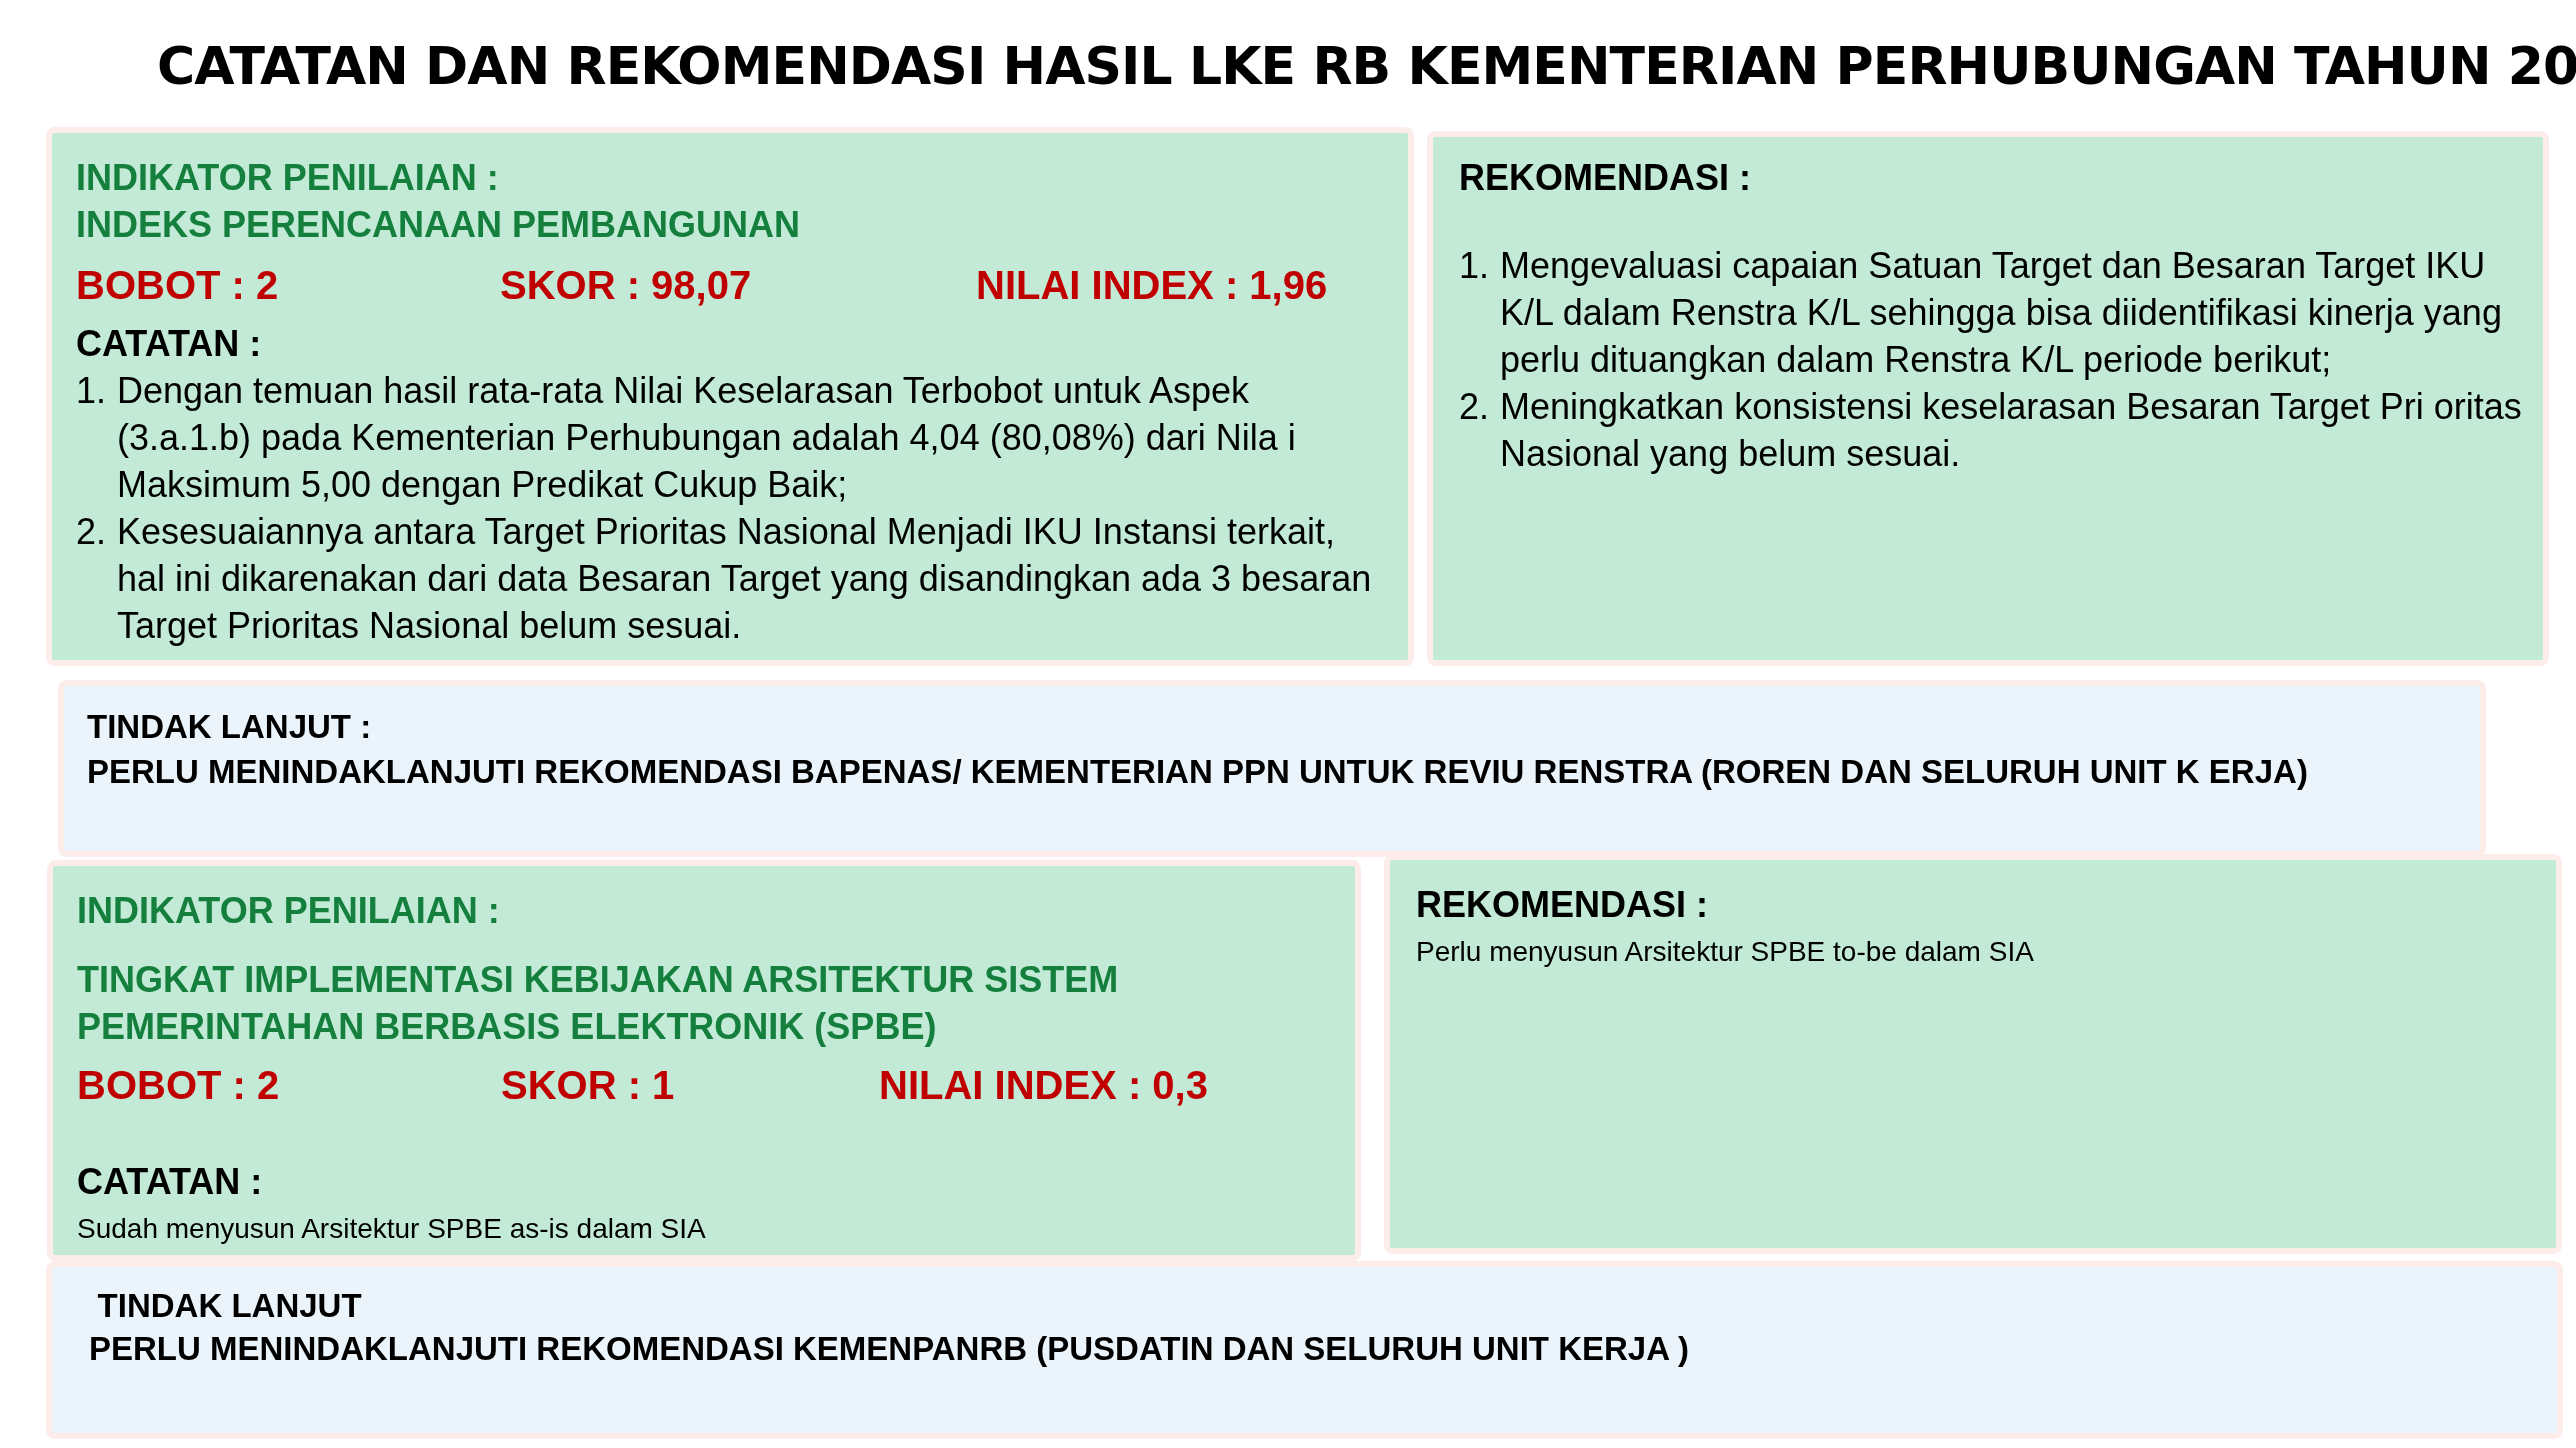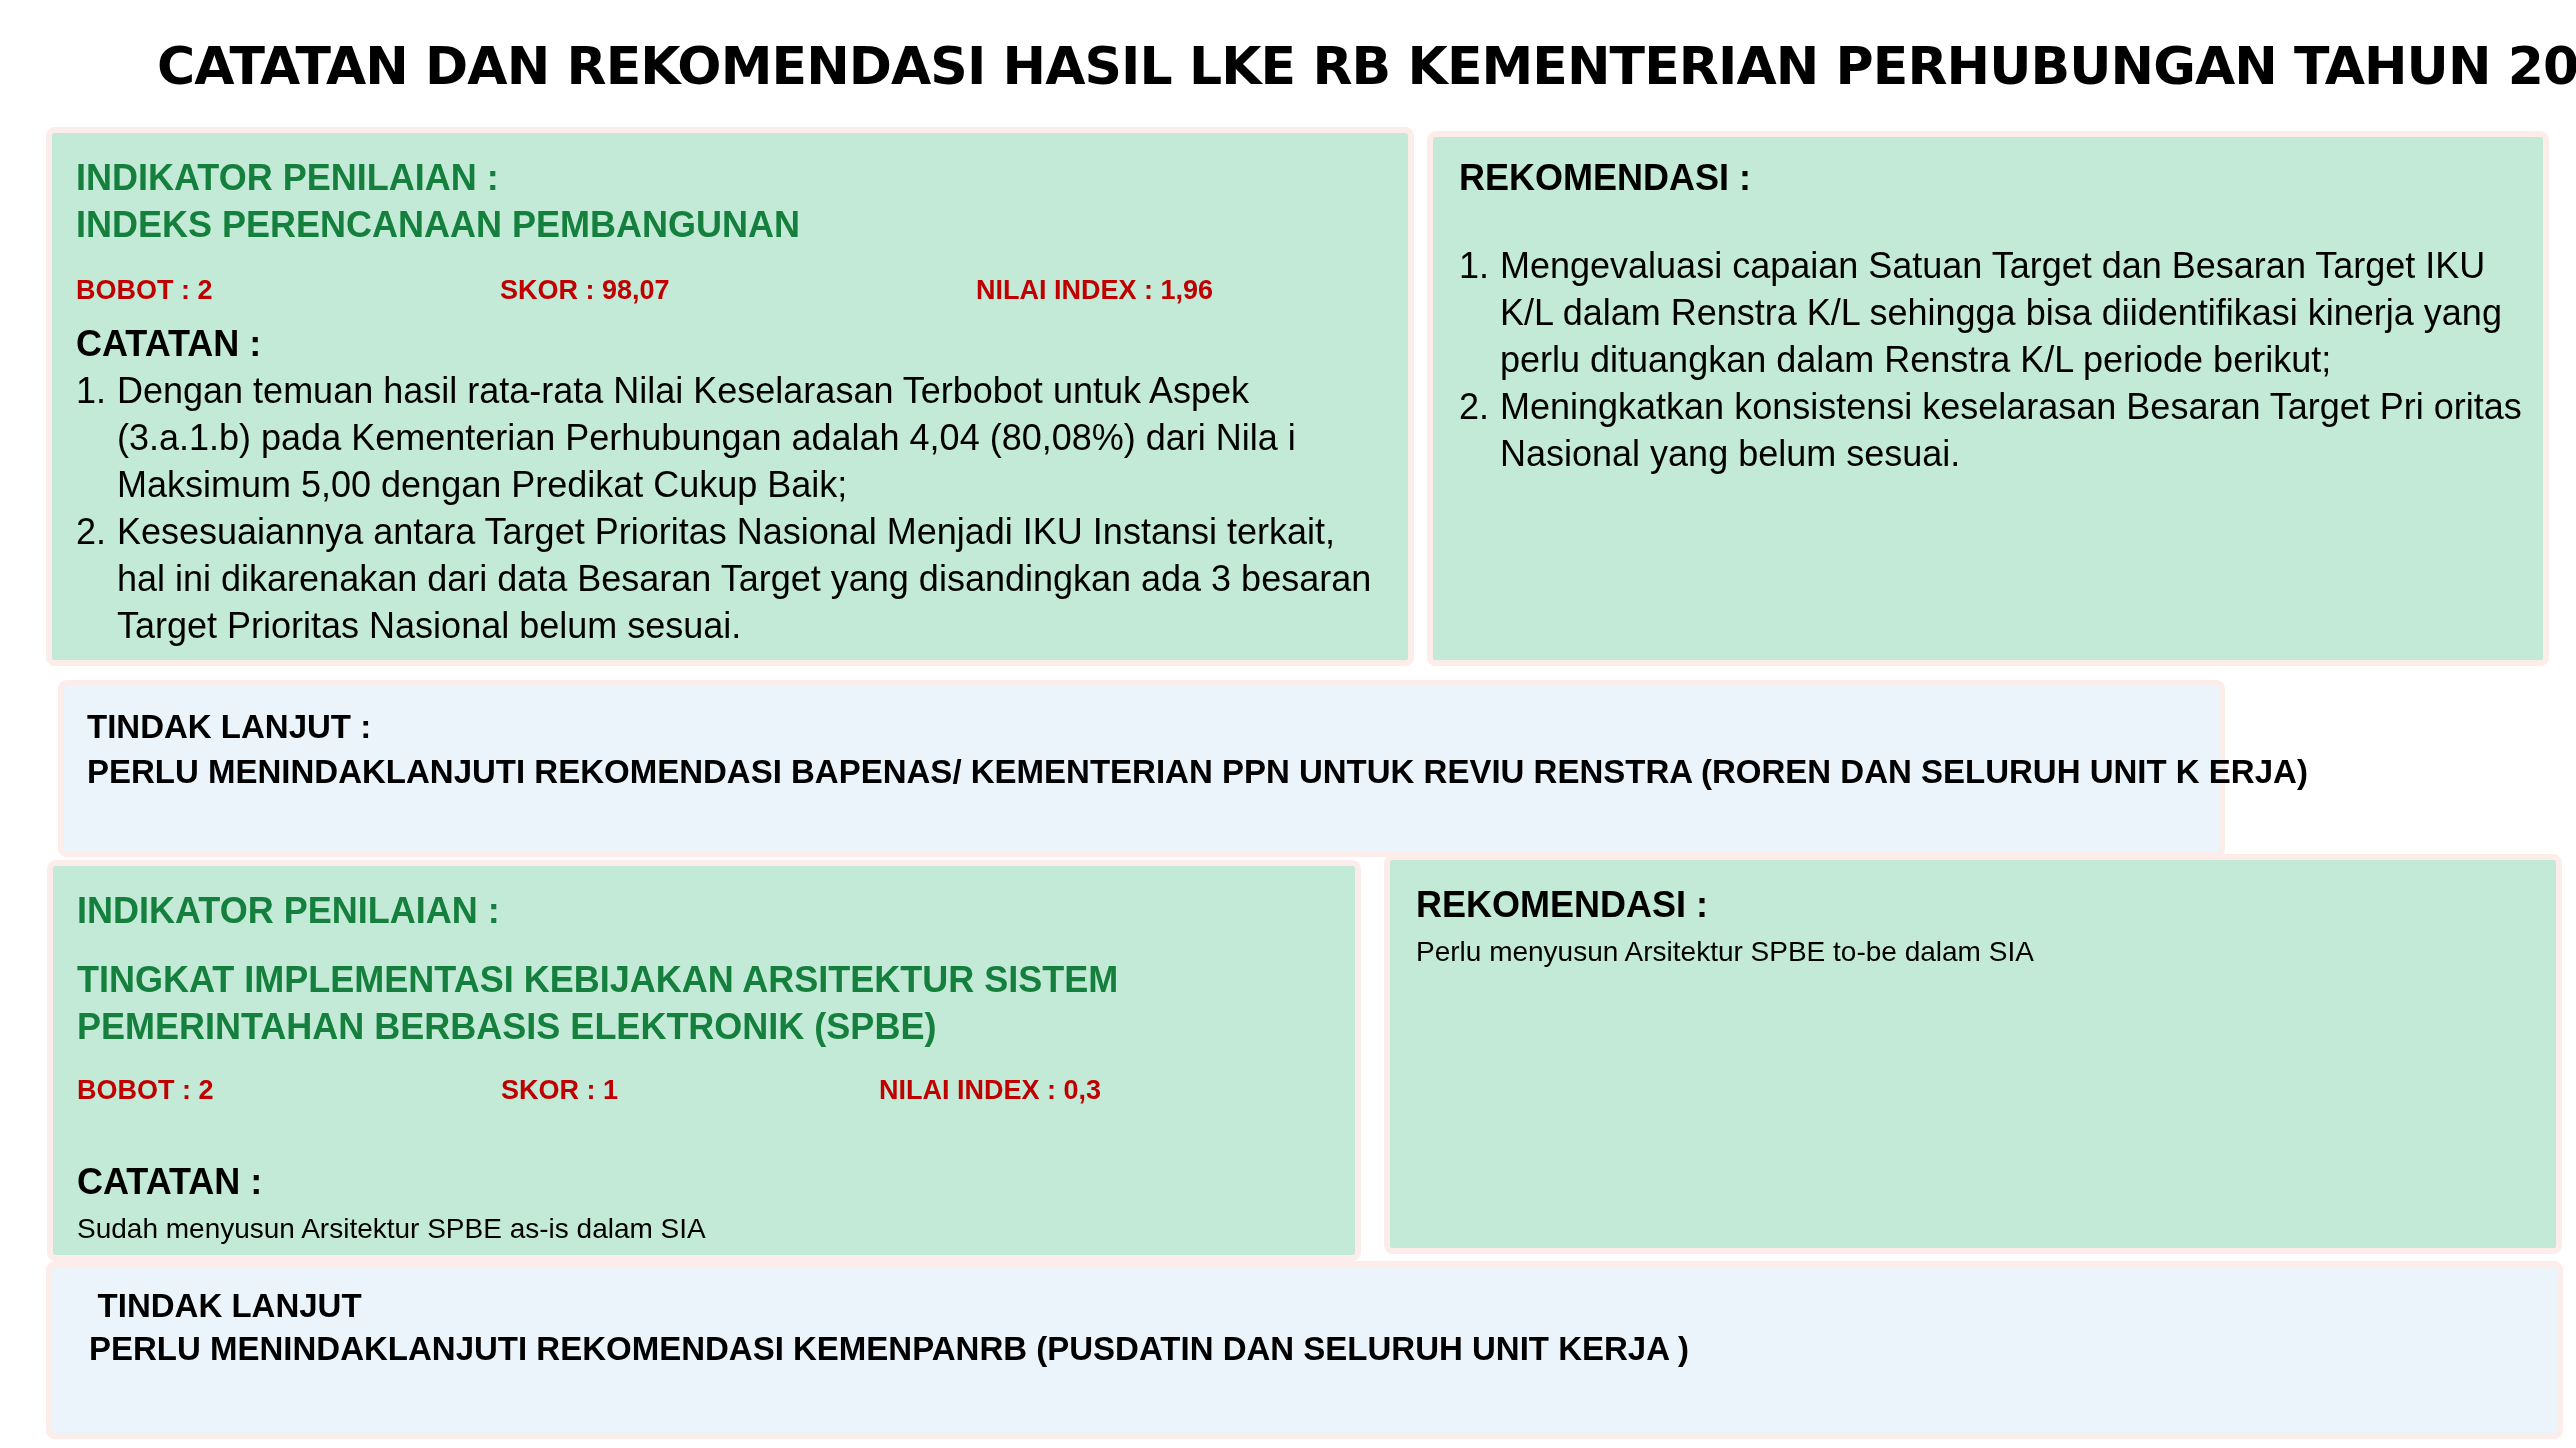--- a/index.html
+++ b/index.html
@@ -15,21 +15,21 @@
     .panel {
       position: absolute; box-sizing: border-box;
       border: 6.9px solid #FCEDEA; border-radius: 8.6px;
     }
     .green { background: #C2EAD6; }
     .blue  { background: #EAF4FA; }
     .red { color: #15803d; }
     .h { font-size: 36px; line-height: 47px; font-weight: bold; white-space: nowrap; }
     .body-text { font-size: 28px; line-height: 47px; }
     .scores { position: relative; height: 52px; }
-    .scores span { position: absolute; top: 0; font-size: 27px; font-weight: bold; color: #C00000; white-space: nowrap; margin-top: 12px; }
+    .scores span { position: absolute; top: 0; font-size: 40px; font-weight: bold; color: #C00000; white-space: nowrap; }
     ol.list { margin: 0; padding: 0; list-style: none; }
     ol.list li { position: relative; padding-left: 41px; font-size: 36px; line-height: 47px; }
     ol.list li .num { position: absolute; left: 0; top: 0; }
     .tl-label { font-size: 33px; line-height: 43px; font-weight: bold; }
     .tl-text { font-size: 33px; line-height: 50px; font-weight: bold; }
   </style>
 </head>
 <body>
 
 <div class="title">CATATAN DAN REKOMENDASI HASIL LKE RB KEMENTERIAN PERHUBUNGAN TAHUN 2023</div>
@@ -62,21 +62,21 @@
       <span class="num">1.</span>
       <span>Mengevaluasi capaian Satuan Target dan Besaran Target IKU K/L dalam Renstra K/L sehingga bisa      diidentifikasi kinerja yang perlu dituangkan dalam Renstra K/L periode berikut;</span>
     </li>
     <li>
       <span class="num">2.</span>
       <span>Meningkatkan konsistensi keselarasan Besaran Target Pri oritas Nasional yang belum sesuai.</span>
     </li>
   </ol>
 </div>
 
-<div class="panel blue" style="left:58px; top:680px; width:2167px; height:177px; padding:19px 29px 0 23px;">
+<div class="panel blue" style="left:58px; top:680px; width:2428px; height:177px; padding:19px 29px 0 23px;">
   <div class="tl-label">TINDAK LANJUT :</div>
   <div class="tl-text" style="width:2464px; line-height:47px;">PERLU MENINDAKLANJUTI REKOMENDASI BAPENAS/ KEMENTERIAN PPN UNTUK REVIU RENSTRA (ROREN DAN SELURUH UNIT K ERJA)</div>
 </div>
 
 <div class="panel green" style="left:47px; top:860px; width:1314px; height:401px; padding:20.6px 24px 0 24px;">
   <div class="h red">INDIKATOR PENILAIAN :</div>
   <div class="h red" style="white-space:normal; width:1219px;margin-top:22px;">TINGKAT IMPLEMENTASI KEBIJAKAN ARSITEKTUR SISTEM PEMERINTAHAN BERBASIS ELEKTRONIK (SPBE)</div>
   <div class="scores" style="margin-top:13.7px;">
     <span style="left:0;">BOBOT : 2</span>
     <span style="left:424px;">SKOR : 1</span>

